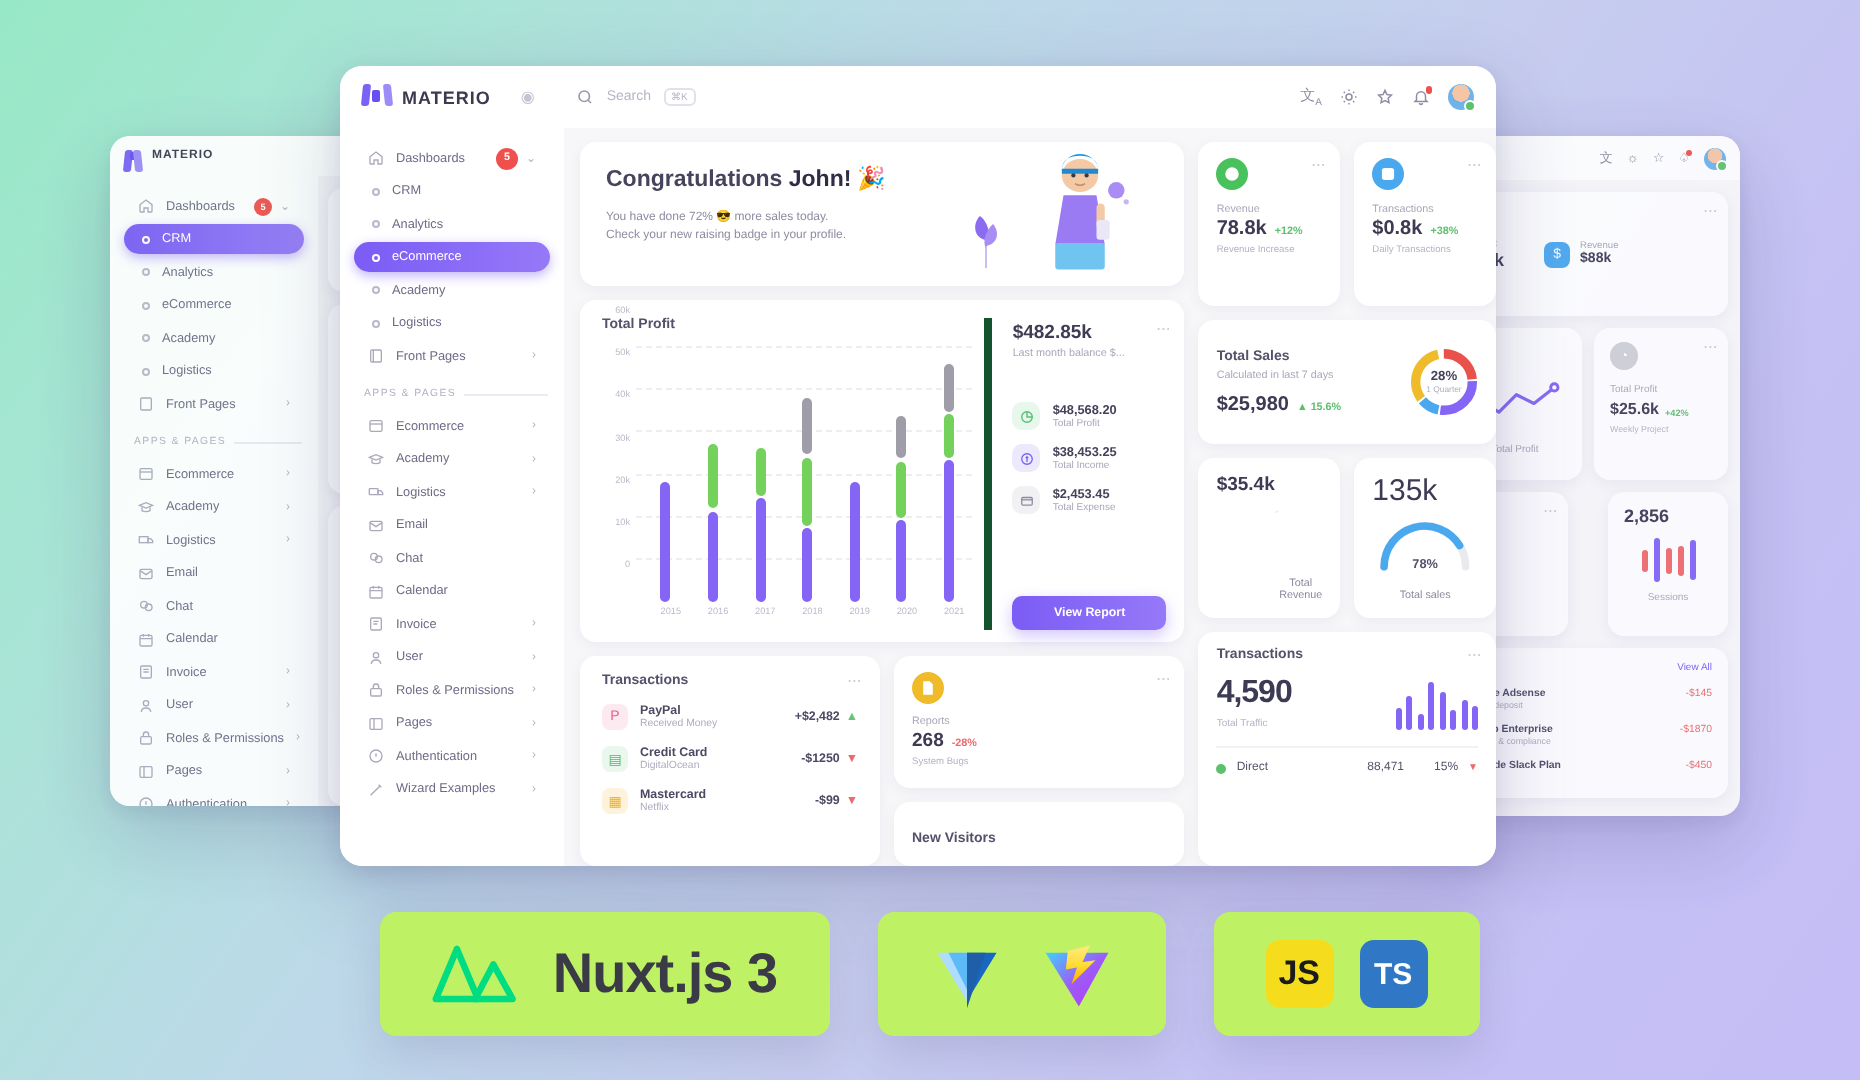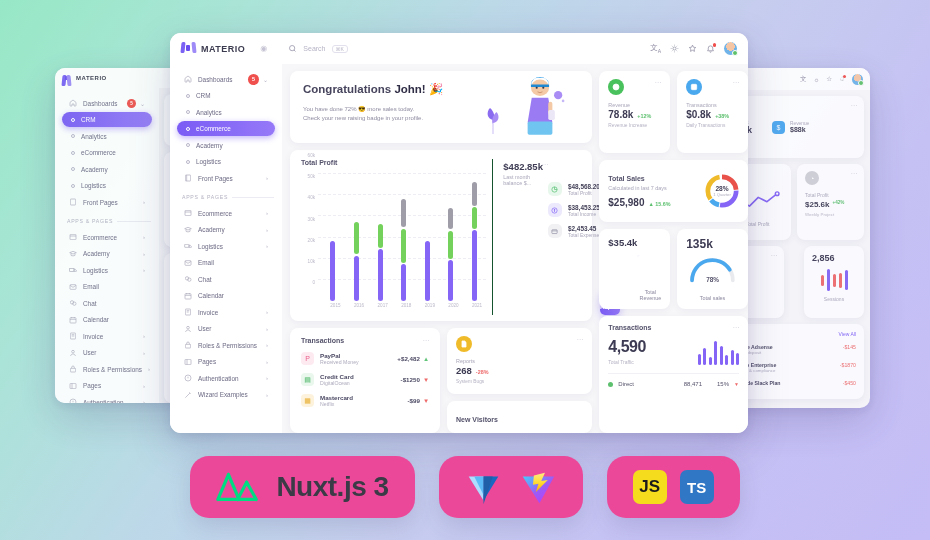--- a/index.html
+++ b/index.html
@@ -74,21 +74,21 @@
   .pleft { flex:1; display:flex; flex-direction:column;}
   .chartbox { flex:1; position:relative; margin-top:6px; padding-left:17px; padding-right:6px;}
   .gridlabels { position:absolute; left:0; top:0; bottom:14px; width:16px;}
   .gl { position:absolute; font-size:4.6px; color:#bbb9c9; right:2px; transform:translateY(-50%);}
   .gridline { position:absolute; left:17px; right:6px; border-top:1px dashed #eeedf3; }
   .bars { position:absolute; left:20px; right:6px; top:0; bottom:14px; display:flex; align-items:flex-end; justify-content:space-around;}
   .bcol { width:5px; display:flex; flex-direction:column; justify-content:flex-end; height:100%; gap:1.5px;}
   .seg { width:100%; border-radius:3px;}
   .xlabels { position:absolute; left:20px; right:6px; bottom:0; height:12px; display:flex; justify-content:space-around; }
   .xlabels span{ width:5px; font-size:4.6px; color:#bbb9c9; text-align:center;}
-  .pright { width:100px; border-left:1px solid #14532d; padding:2px 9px 0 10px; display:flex; flex-direction:row;}
+  .pright { width:100px; border-left:4px solid #14532d; padding:2px 9px 0 10px; display:flex; flex-direction:column;}
   .bigamt { font-size:9.5px; color:#3f3d55; font-weight:700;}
   .mini { display:flex; align-items:center; gap:6px; margin-top:7px;}
   .mibox { width:14px; height:14px; border-radius:5px; display:flex; align-items:center; justify-content:center; flex:none;}
   .mibox svg{ width:7px; height:7px;}
   .mival { font-size:6.4px; color:#444259; font-weight:700;}
   .milbl { font-size:5px; color:#a9a7ba;}
   .vrep { margin-top:auto; background:linear-gradient(90deg,#7b5cf5,#9579f8); color:#fff; font-size:6.2px;
           text-align:center; border-radius:5px; padding:5px 0; font-weight:600; box-shadow:0 3px 8px rgba(123,92,245,.35);}
 
   
@@ -123,21 +123,21 @@
   #leftwin .win-topbar{ height:20px; padding:0 7px;}
   #leftwin .brand{ font-size:6px;}
   #leftwin .logo-m{ width:9px;height:9px;}
   #leftwin .logo-mid{ left:3px; top:2.5px; width:3px;height:4px;}
   #rightwin { left:718px; top:68px; width:152px; height:340px; }
   #rightwin .win-topbar{ height:22px; padding:0 7px;}
   .dim { opacity:.93; }
 
   
   .badges { position:absolute; left:0; right:0; bottom:22px; display:flex; justify-content:center; gap:24px; }
-  .bpill { background:#ec4899; border-radius:19px; box-shadow:0 8px 22px rgba(70,60,120,.16);
+  .bpill { background:#bef264; border-radius:8px; box-shadow:0 8px 22px rgba(70,60,120,.16);
            height:62px; display:flex; align-items:center; justify-content:center; gap:14px; padding:0 26px;}
   .nuxttxt { font-size:28px; font-weight:700; color:#3b3b47; letter-spacing:-.5px;}
   .jsbox { width:34px; height:34px; border-radius:7px; background:#f5dd1e; color:#1b1b1b; font-weight:700;
            font-size:17px; display:flex; align-items:center; justify-content:center;}
   .tsbox { width:34px; height:34px; border-radius:7px; background:#3078c6; color:#fff; font-weight:700;
            font-size:15px; display:flex; align-items:center; justify-content:center;}
 </style>
 </head>
 <body>
 
@@ -376,21 +376,21 @@
           <svg viewBox="0 0 70 30" style="width:100%;height:28px;margin-top:6px">
             <path d="M3 26 L14 16 L24 22 L36 10 L48 16 L62 5" fill="none" stroke="#8465f6" stroke-width="2.2" stroke-linejoin="round"></path>
             <circle cx="62" cy="5" r="2.5" fill="#fff" stroke="#8465f6" stroke-width="2"></circle>
           </svg>
           <div style="font-size:5px;color:#a9a7ba;text-align:center;margin-top:2px">Total Profit</div>
         </div>
         <div class="card" style="flex:1;padding:7px 8px;position:relative">
           <span class="kebab" style="position:absolute;top:6px;right:7px">⋮</span>
           <span style="width:14px;height:14px;border-radius:50%;background:#cfcfd6;display:flex;align-items:center;justify-content:center;color:#fff;font-size:7px">◔</span>
           <div style="font-size:5px;color:#a9a7ba;margin-top:7px">Total Profit</div>
-          <div style="display:flex;align-items:flex-start;gap:3px;margin-top:2px">
+          <div style="display:flex;align-items:flex-end;gap:3px;margin-top:2px">
             <span style="font-size:8px;color:#3d3b53;font-weight:700">$25.6k</span>
             <span style="font-size:4.6px;color:#5dc06f;font-weight:700">+42%</span>
           </div>
           <div style="font-size:4.4px;color:#b5b3c4;margin-top:3px">Weekly Project</div>
         </div>
       </div>
       <div style="display:flex;gap:20px;height:72px">
         <div class="card" style="flex:1;padding:7px 8px;position:relative">
           <span class="kebab" style="position:absolute;top:6px;right:7px">⋮</span>
           <div style="font-size:5px;color:#a9a7ba;margin-top:16px">Project</div>
@@ -914,21 +914,21 @@
           <div style="display:flex;gap:7px;height:80px">
             <div class="card cb" style="flex:1;display:flex;">
               <div style="font-size:9.5px;color:#3d3b53;font-weight:700">$35.4k</div>
               <svg viewBox="0 0 70 34" style="width:100%;height:32px;margin-top:3px">
                 <path d="M3 29 L13 21 L22 11 L31 24 L42 21 L52 7 L63 5" fill="none" stroke="#8465f6" stroke-width="2.4" stroke-linejoin="round" stroke-linecap="round"></path>
                 <circle cx="63" cy="5" r="2.6" fill="#fff" stroke="#8465f6" stroke-width="2"></circle>
               </svg>
               <div style="font-size:5.4px;color:#8b899f;text-align:center;margin-top:auto">Total Revenue</div>
             </div>
             <div class="card cb" style="flex:1;display:flex;flex-direction:column">
-              <div style="font-size:12px;color:#3d3b53;font-weight:700">135k</div>
+              <div style="font-size:15px;color:#3d3b53;font-weight:400">135k</div>
               <div style="position:relative;width:100%;height:30px;margin-top:3px">
                 <svg viewBox="0 0 70 36" style="width:100%;height:100%">
                   <path d="M8 33 A27 27 0 0 1 62 33" fill="none" stroke="#e9eaee" stroke-width="5" stroke-linecap="round"></path>
                   <path d="M8 33 A27 27 0 0 1 58 19" fill="none" stroke="#4aa8ee" stroke-width="5" stroke-linecap="round"></path>
                 </svg>
                 <span style="position:absolute;left:0;right:0;bottom:1px;text-align:center;font-size:6.4px;color:#55536b;font-weight:600">78%</span>
               </div>
               <div style="font-size:5.4px;color:#8b899f;text-align:center;margin-top:auto">Total sales</div>
             </div>
           </div>

